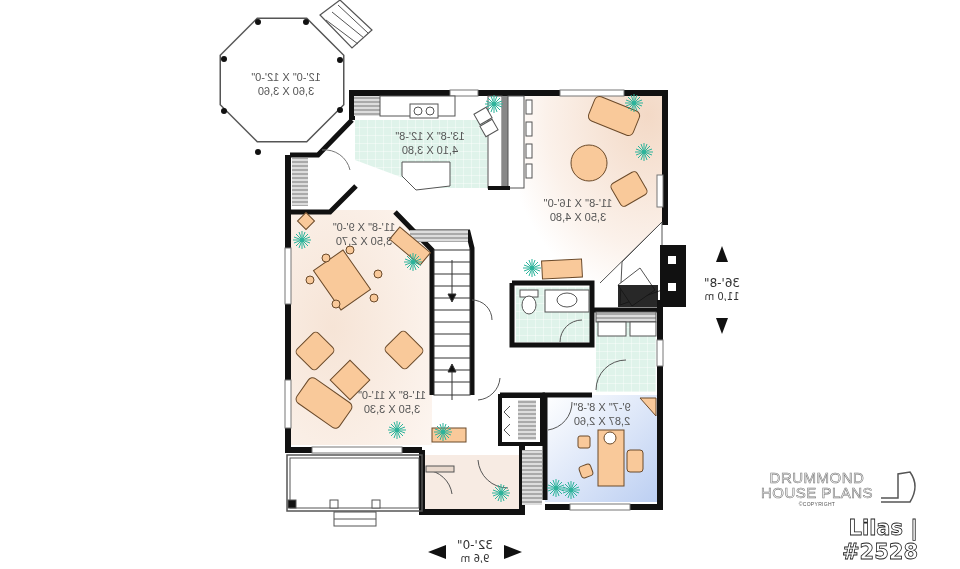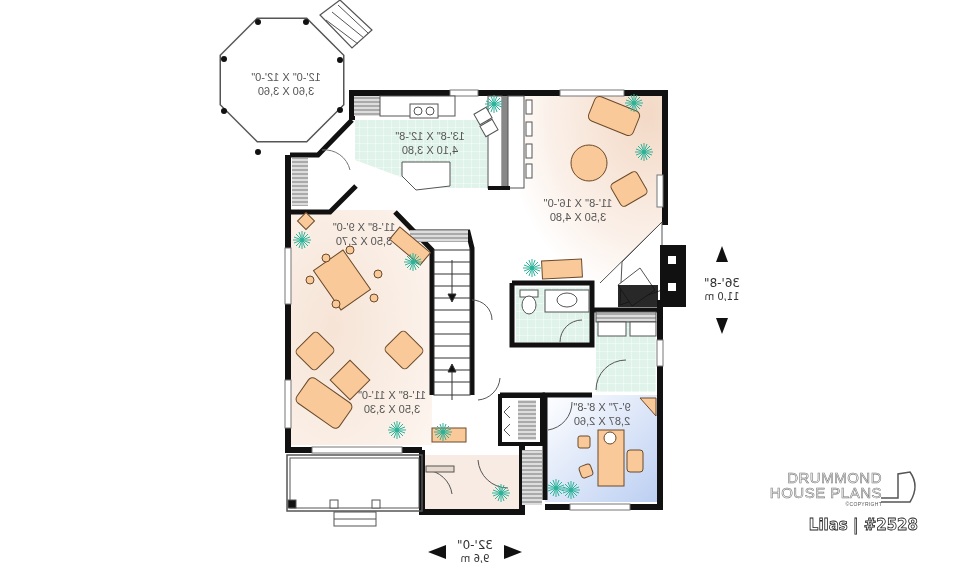--- a/index.html
+++ b/index.html
@@ -1,23 +1,23 @@
 <!DOCTYPE html>
 <html><head>
 <meta charset="utf-8">
 <style>
   html, body { margin:0; padding:0; background:#ffffff; }
   body { width:960px; height:569px; position:relative; overflow:hidden; font-family:"Liberation Sans", sans-serif; }
   #plan { position:absolute; left:0; top:0; width:960px; height:569px; }
   .lbl { position:absolute; font-family:"Liberation Sans", sans-serif; font-size:11px; color:#555; text-align:center; line-height:14px; transform:scaleX(-1); white-space:nowrap; }
   .dim { position:absolute; font-family:"DejaVu Sans", sans-serif; font-size:12px; color:#333; text-align:center; line-height:14px; transform:scaleX(-1); white-space:nowrap; }
-  .brand { position:absolute; left:752px; top:470px; width:130px; text-align:right; color:#fff; font-family:"Liberation Sans", sans-serif; }
+  .brand { position:absolute; left:752px; top:470px; width:130px; text-align:center; color:#fff; font-family:"Liberation Sans", sans-serif; }
   .brand .l1, .brand .l2 { font-size:15px; letter-spacing:0.5px; line-height:15px; color:#fff; -webkit-text-stroke:0.6px #777; }
   .brand .l3 { font-size:5px; color:#555; letter-spacing:0.3px; margin-top:1px; }
-  .plan-id { position:absolute; left:800px; top:516px; width:118px; text-align:right; font-family:"DejaVu Sans", sans-serif; font-size:15px; font-weight:bold; color:#fff; -webkit-text-stroke:0.8px #222; }
+  .plan-id { position:absolute; left:800px; top:516px; width:118px; text-align:right; font-family:"DejaVu Sans", sans-serif; font-size:21px; font-weight:bold; color:#fff; -webkit-text-stroke:0.8px #222; }
 </style>
 </head>
 <body>
 
 <svg id="plan" viewBox="0 0 960 569" xmlns="http://www.w3.org/2000/svg">
   <defs>
     <radialGradient id="gLiving" cx="0.9" cy="0.1" r="1">
       <stop offset="0" stop-color="#f3d9c6"></stop>
       <stop offset="0.7" stop-color="#fbf1ea"></stop>
       <stop offset="1" stop-color="#ffffff"></stop>

